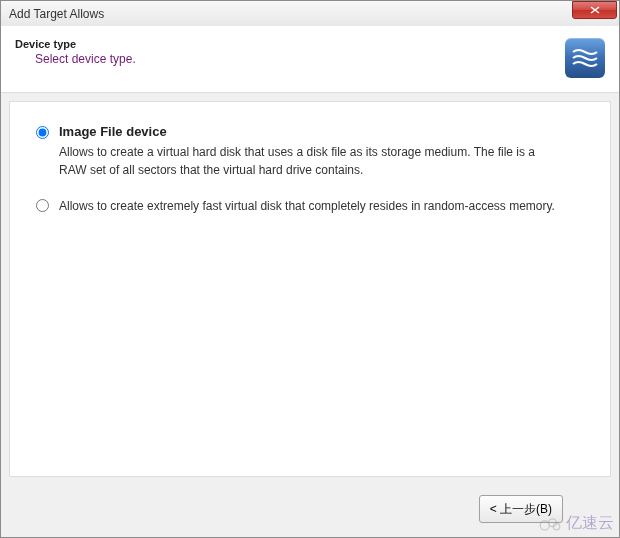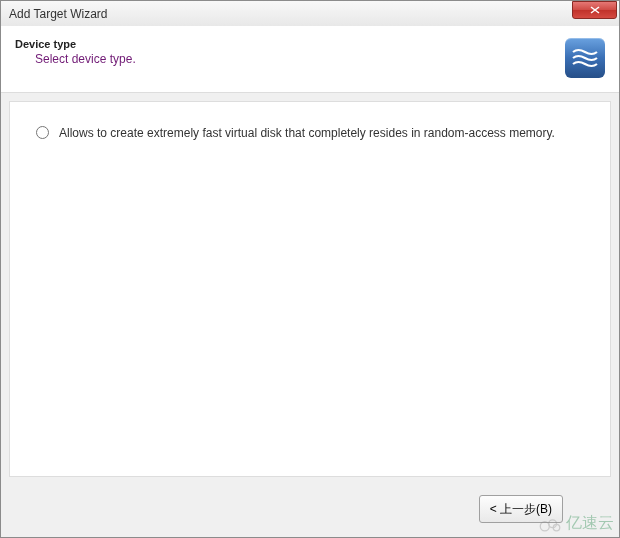--- a/index.html
+++ b/index.html
@@ -88,31 +88,31 @@
     .btn.primary {
       border: 1px solid #5a9fd6;
       box-shadow: 0 0 2px rgba(90,159,214,0.7);
     }
     .btn-gap { width: 14px; }
     .watermark {
       position: absolute;
       right: 6px; bottom: 4px;
       opacity: 0.35;
       pointer-events: none;
-      display: flex; align-items: flex-end; gap: 3px;
-      color: #15803d;
+      display: flex; align-items: center; gap: 3px;
+      color: #4c1d95;
       font-size: 16px;
     }
     .watermark svg { width: 26px; height: 18px; }
   </style>
 </head>
 <body>
 
 <div class="titlebar">
-  <span class="titlebar-text">Add Target Wizard</span>
+  <span class="titlebar-text">Add Target Allows</span>
   <div class="close-btn">
     <svg width="10" height="8">
         <line class="close-x" x1="1" y1="1" x2="9" y2="7"></line>
         <line class="close-x" x1="9" y1="1" x2="1" y2="7"></line>
       </svg>
   </div>
 </div>
 
 <div class="window-body">
   <div class="header">
@@ -124,20 +124,27 @@
       <svg width="28" height="20" viewBox="0 0 28 20">
         <path d="M2 4 Q7 0 14 4 T26 4" stroke="#fff" stroke-width="2.2" fill="none"></path>
         <path d="M2 10 Q7 6 14 10 T26 10" stroke="#fff" stroke-width="2.2" fill="none"></path>
         <path d="M2 16 Q7 12 14 16 T26 16" stroke="#fff" stroke-width="2.2" fill="none"></path>
       </svg>
     </div>
   </div>
 
   <div class="content">
     <div class="option">
+      <input type="radio" name="dev" class="radio" checked="" style="">
+      <div class="option-body">
+        <div class="option-title">Image File device</div>
+        <div class="option-desc">Allows to create a virtual hard disk that uses a disk file as its storage medium. The file is a RAW set of all sectors that the virtual hard drive contains.</div>
+      </div>
+    </div>
+    <div class="option">
       <input type="radio" name="dev" class="radio" style="">
       <div class="option-body">
         <div class="option-desc">Allows to create extremely fast virtual disk that completely resides in random-access memory.</div>
       </div>
     </div>
   </div>
 
   <div class="footer">
     <button class="btn">&lt; 上一步(B)</button>
     <div class="btn-gap"></div>

